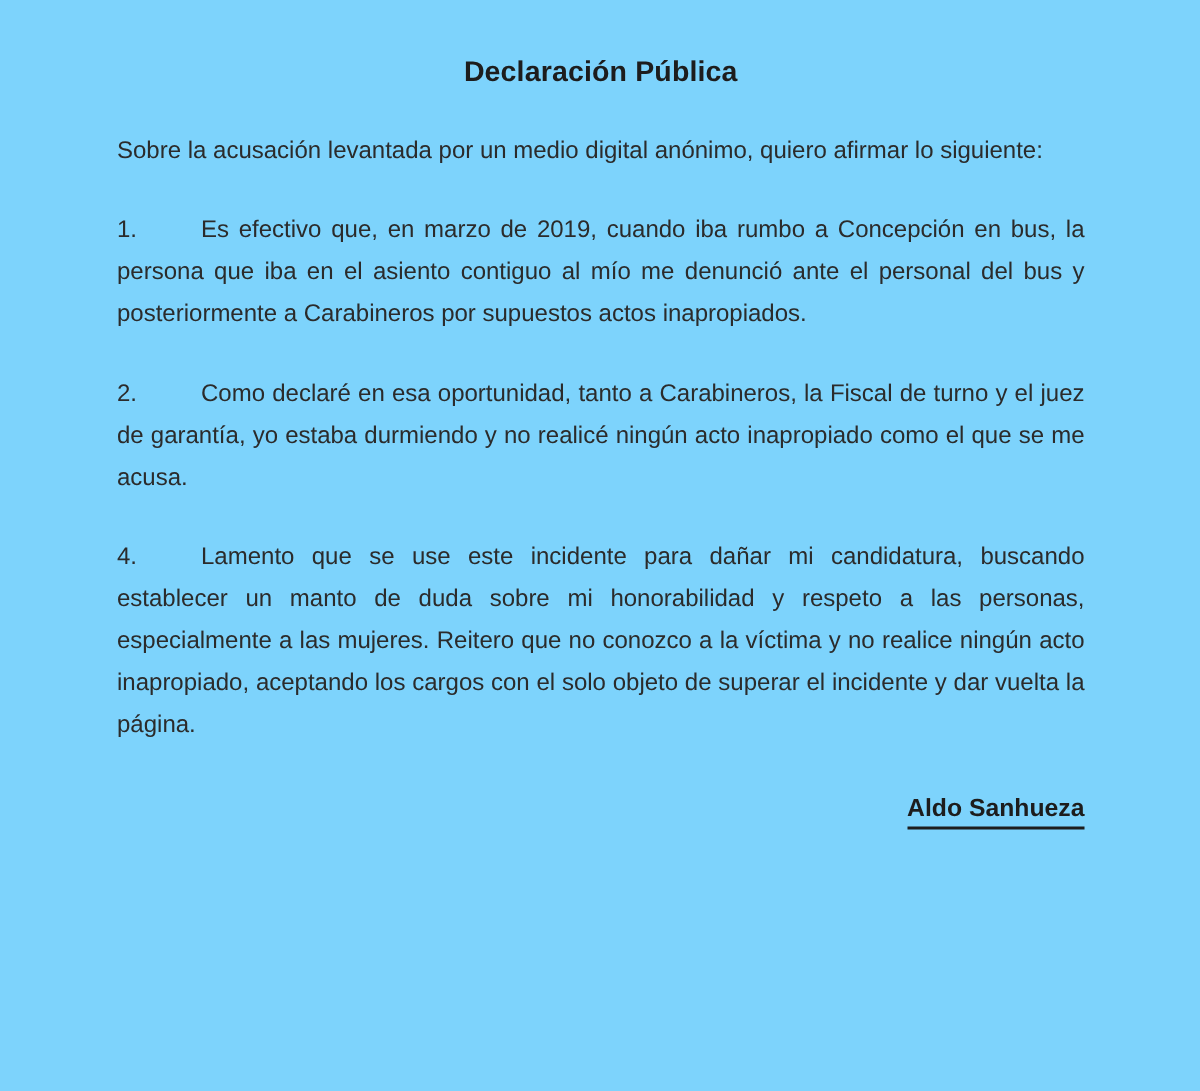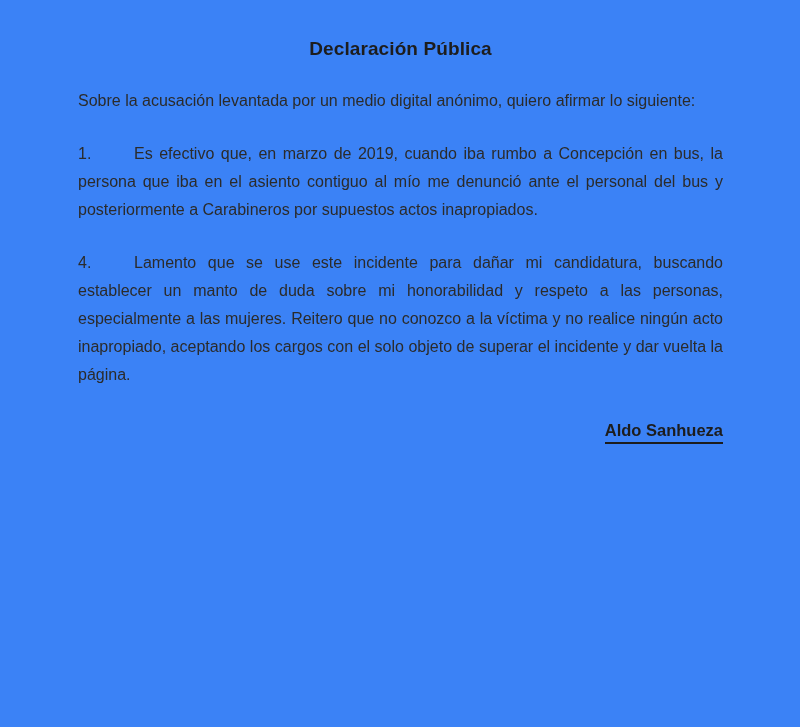--- a/index.html
+++ b/index.html
@@ -14,21 +14,21 @@
     overflow: hidden;
     font-family: "Liberation Sans", sans-serif;
     color: #2b2b2b;
     -webkit-font-smoothing: antialiased;
   }
 
   .page {
     position: relative;
     width: 800px;
     height: 727px;
-    background: #3b82f6;
+    background: #7dd3fc;
     box-sizing: border-box;
   }
 
   .doc-body {
     position: absolute;
     left: 78px;
     top: 38px;
     width: 645px;
   }
 
@@ -83,20 +83,23 @@
   <div class="doc-body">
 
     <h1 class="doc-title">Declaración Pública</h1>
 
     <p class="para">Sobre la acusación levantada por un medio digital anónimo, quiero afirmar lo siguiente:</p>
 
     <p class="para">
       <span class="num">1.</span><span>Es efectivo que, en marzo de 2019, cuando iba rumbo a Concepción en bus, la persona que iba en el asiento contiguo al mío me denunció ante el personal del bus y posteriormente a Carabineros por supuestos actos inapropiados.</span>
     </p>
 
+    <p class="para">
+      <span class="num">2.</span><span>Como declaré en esa oportunidad, tanto a Carabineros, la Fiscal de turno y el juez de garantía, yo estaba durmiendo y no realicé ningún acto inapropiado como el que se me acusa.</span>
+    </p>
 
 
     <p class="para">
       <span class="num">4.</span><span>Lamento que se use este incidente para dañar mi candidatura, buscando establecer un manto de duda sobre mi honorabilidad y respeto a las personas, especialmente a las mujeres. Reitero que no conozco a la víctima y no realice ningún acto inapropiado, aceptando los cargos con el solo objeto de superar el incidente y dar vuelta la página.</span>
     </p>
 
 
     <div class="signature-row">
       <span class="signature">Aldo Sanhueza</span>
     </div>

